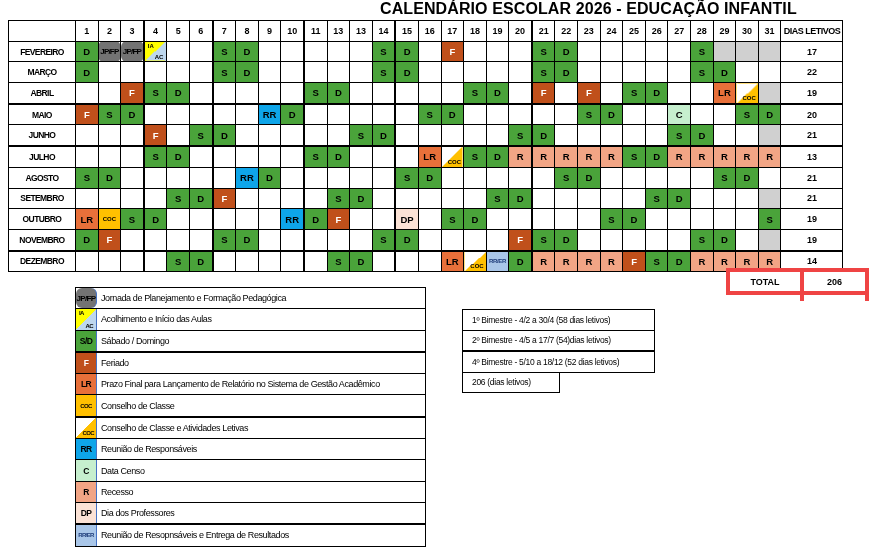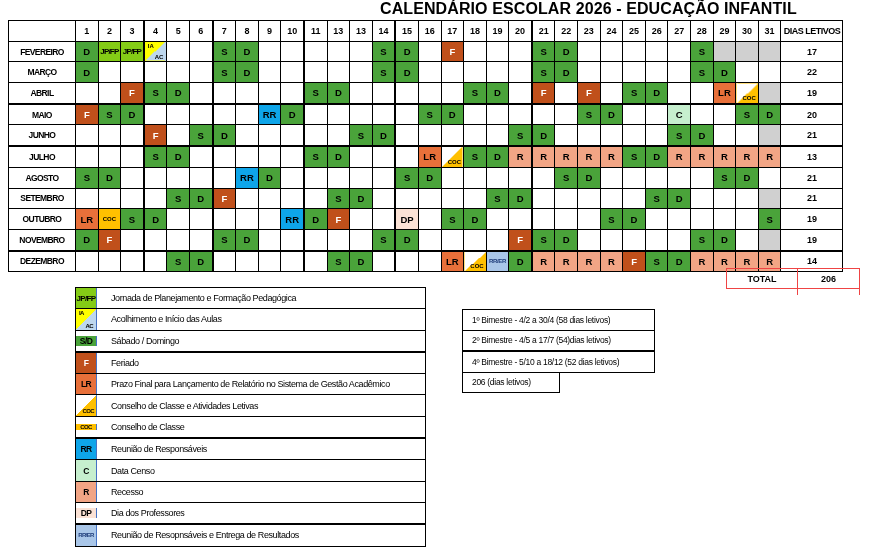--- a/index.html
+++ b/index.html
@@ -15,39 +15,39 @@
   table.cal td.hdr { font-size: 9px; }
   table.cal tr.thick td { border-top: 2.5px solid #000; }
   table.cal td.thickL { border-left: 2.5px solid #000; }
   .c-SD { background: #4aa33a; }
   .c-F  { background: #c0501b; color: #fff; }
   .c-LR { background: #e8703a; }
   .c-R  { background: #f2a585; }
   .c-RR { background: #0ea5e9; }
   .c-C  { background: #c6efce; }
   .c-DP { background: #fbe2d5; }
-  .c-JP { background: #84cc16; font-size: 8px !important; letter-spacing: -0.8px; }
+  .c-JP { background: #737373; font-size: 8px !important; letter-spacing: -0.8px; border-radius: 6px; }
   .c-COC { background: #ffc000; font-size: 6px !important; }
   .c-GR { background: #d0d0d0; }
   .c-RRER { background: #a9c6e8; font-size: 6px !important; color:#1f3d7a; letter-spacing:-0.3px; }
   .diag-iaac { background: linear-gradient(to bottom right, #ffff00 50%, #bdd7ee 50%); font-size: 6px !important; }
   .diag-iaac .tl { position: absolute; left: 3px; top: 1px; }
   .diag-iaac .br { position: absolute; right: 3px; bottom: 1px; }
   .diag-coc { background: linear-gradient(to bottom right, #ffffff 50%, #ffc000 50%); font-size: 6px !important; }
   .diag-coc .br { position: absolute; right: 2px; bottom: 2px; }
   table.tot { position: absolute; left: 726px; top: 268px; border-collapse: collapse; }
-  table.tot td { border: 1px solid #ef4444; height: 19px; font-size: 9px; font-weight: bold; text-align: center; padding: 0; }
+  table.tot td { border: 4px solid #ef4444; height: 19px; font-size: 9px; font-weight: bold; text-align: center; padding: 0; }
   table.tot td.lab { width: 70px; }
   table.tot td.val { width: 61px; }
   .legend { position: absolute; left: 75px; top: 287px; width: 349px; border: 1px solid #000; }
   .lg-row { display: flex; height: 20.3px; border-bottom: 1px solid #000; align-items: stretch; }
   .lg-row:last-child { border-bottom: none; }
-  .lg-row.thick { border-bottom: 2px solid #000; align-items: center; }
+  .lg-row.thick { border-bottom: 2px solid #000; }
   .lg-sw { width: 20px; flex: none; font-size: 8.5px; font-weight: bold; display: flex; align-items: center; justify-content: center; position: relative; border-right: 1px solid #4472c4; letter-spacing: -0.6px; }
-  .lg-text { font-size: 9px; padding-left: 14px; display: flex; align-items: center; letter-spacing: -0.4px; white-space: nowrap; }
+  .lg-text { font-size: 9px; padding-left: 4px; display: flex; align-items: center; letter-spacing: -0.4px; white-space: nowrap; }
   .bim { position: absolute; left: 462px; top: 309px; border-collapse: collapse; }
   .bim td { border: 1px solid #000; height: 19.5px; font-size: 8.5px; padding: 0 9px; letter-spacing: -0.3px; white-space: nowrap; }
   .bim td.w { width: 173px; }
   .bim tr.thick td { border-top: 2px solid #000; }
 </style>
 </head>
 <body>
 
 <div class="title">CALENDÁRIO ESCOLAR 2026 - EDUCAÇÃO INFANTIL</div>
 
@@ -515,30 +515,30 @@
     <div class="lg-text">Sábado / Domingo</div>
   </div>
   <div class="lg-row">
     <div class="lg-sw c-F">F</div>
     <div class="lg-text">Feriado</div>
   </div>
   <div class="lg-row">
     <div class="lg-sw c-LR">LR</div>
     <div class="lg-text">Prazo Final para Lançamento de Relatório no Sistema de Gestão Acadêmico</div>
   </div>
+  <div class="lg-row thick">
+    <div class="lg-sw c-COC" style="font-size:8px;">COC</div>
+    <div class="lg-text">Conselho de Classe</div>
+  </div>
   <div class="lg-row">
     <div class="lg-sw diag-coc">
       <span class="br">COC</span>
     </div>
     <div class="lg-text">Conselho de Classe  e Atividades Letivas</div>
   </div>
-  <div class="lg-row thick">
-    <div class="lg-sw c-COC" style="font-size:8px;">COC</div>
-    <div class="lg-text">Conselho de Classe</div>
-  </div>
   <div class="lg-row">
     <div class="lg-sw c-RR">RR</div>
     <div class="lg-text">Reunião de Responsáveis</div>
   </div>
   <div class="lg-row">
     <div class="lg-sw c-C">C</div>
     <div class="lg-text">Data Censo</div>
   </div>
   <div class="lg-row">
     <div class="lg-sw c-R">R</div>

